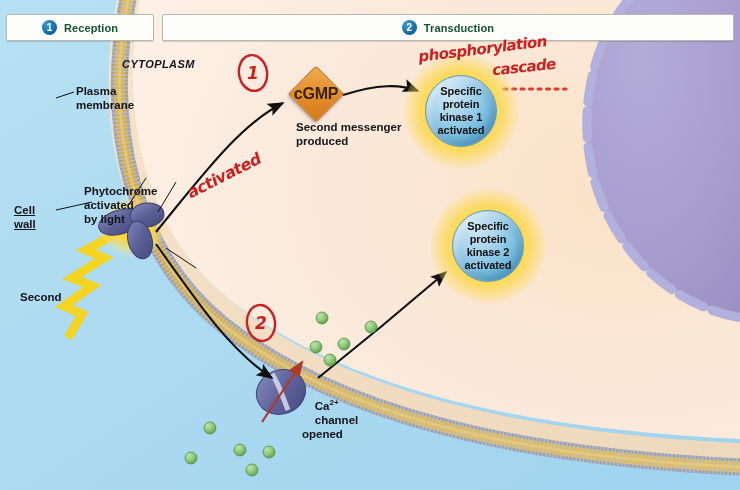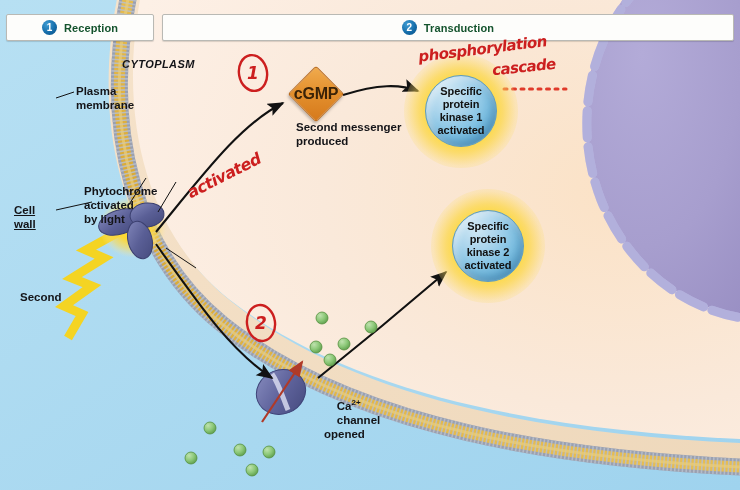--- a/index.html
+++ b/index.html
@@ -73,21 +73,21 @@
     left: 122px; top: 58px;
     font-size: 11px;
     letter-spacing: .45px;
     font-style: italic;
   }
   #lbl-plasma { left: 76px; top: 84px; }
   #lbl-phyto  { left: 84px; top: 160px; margin-top: 24px; }
   #lbl-cellwall { left: 14px; top: 203px; text-decoration: underline; }
   #lbl-light  { left: 20px; top: 290px; }
   #lbl-second { left: 272px; top: 120px; margin-left: 24px; }
-  #lbl-cachan { left: 324px; top: 384px; }
+  #lbl-cachan { left: 302px; top: 384px; }
   #lbl-caion  { left: 200px; top: 440px; }
 
   .sup { font-size: 8px; vertical-align: super; }
 
   
   #cgmp-wrap {
     position: absolute;
     left: 288px; top: 70px;
     width: 56px; height: 48px;
     z-index: 31;

